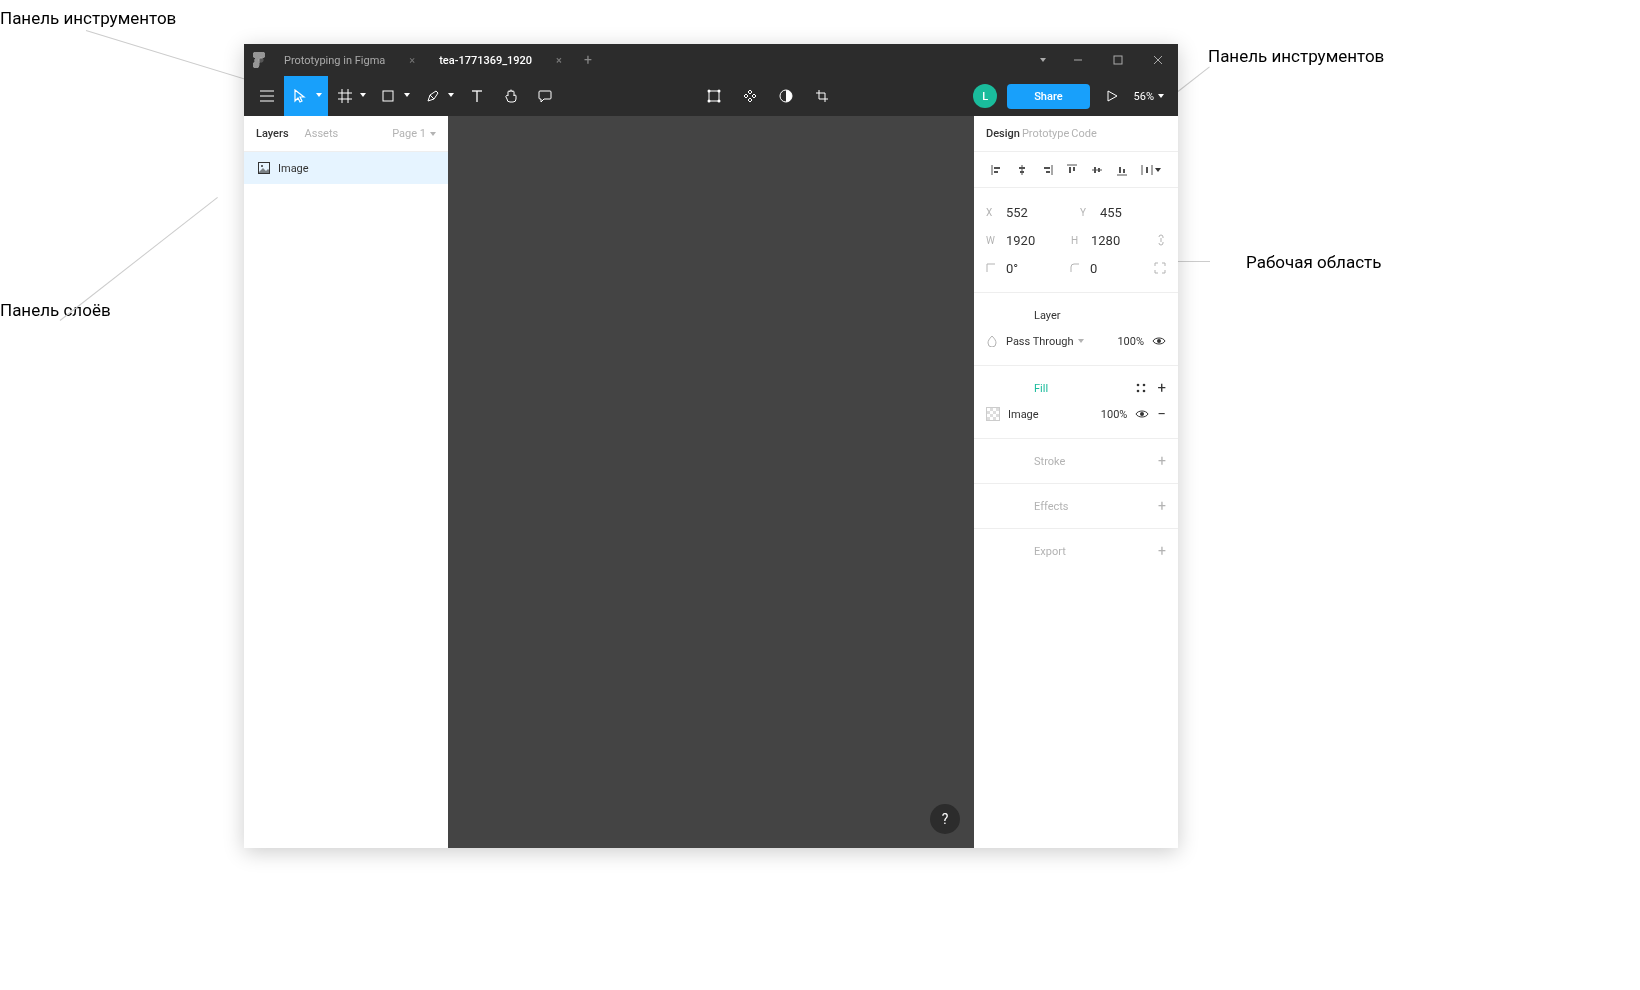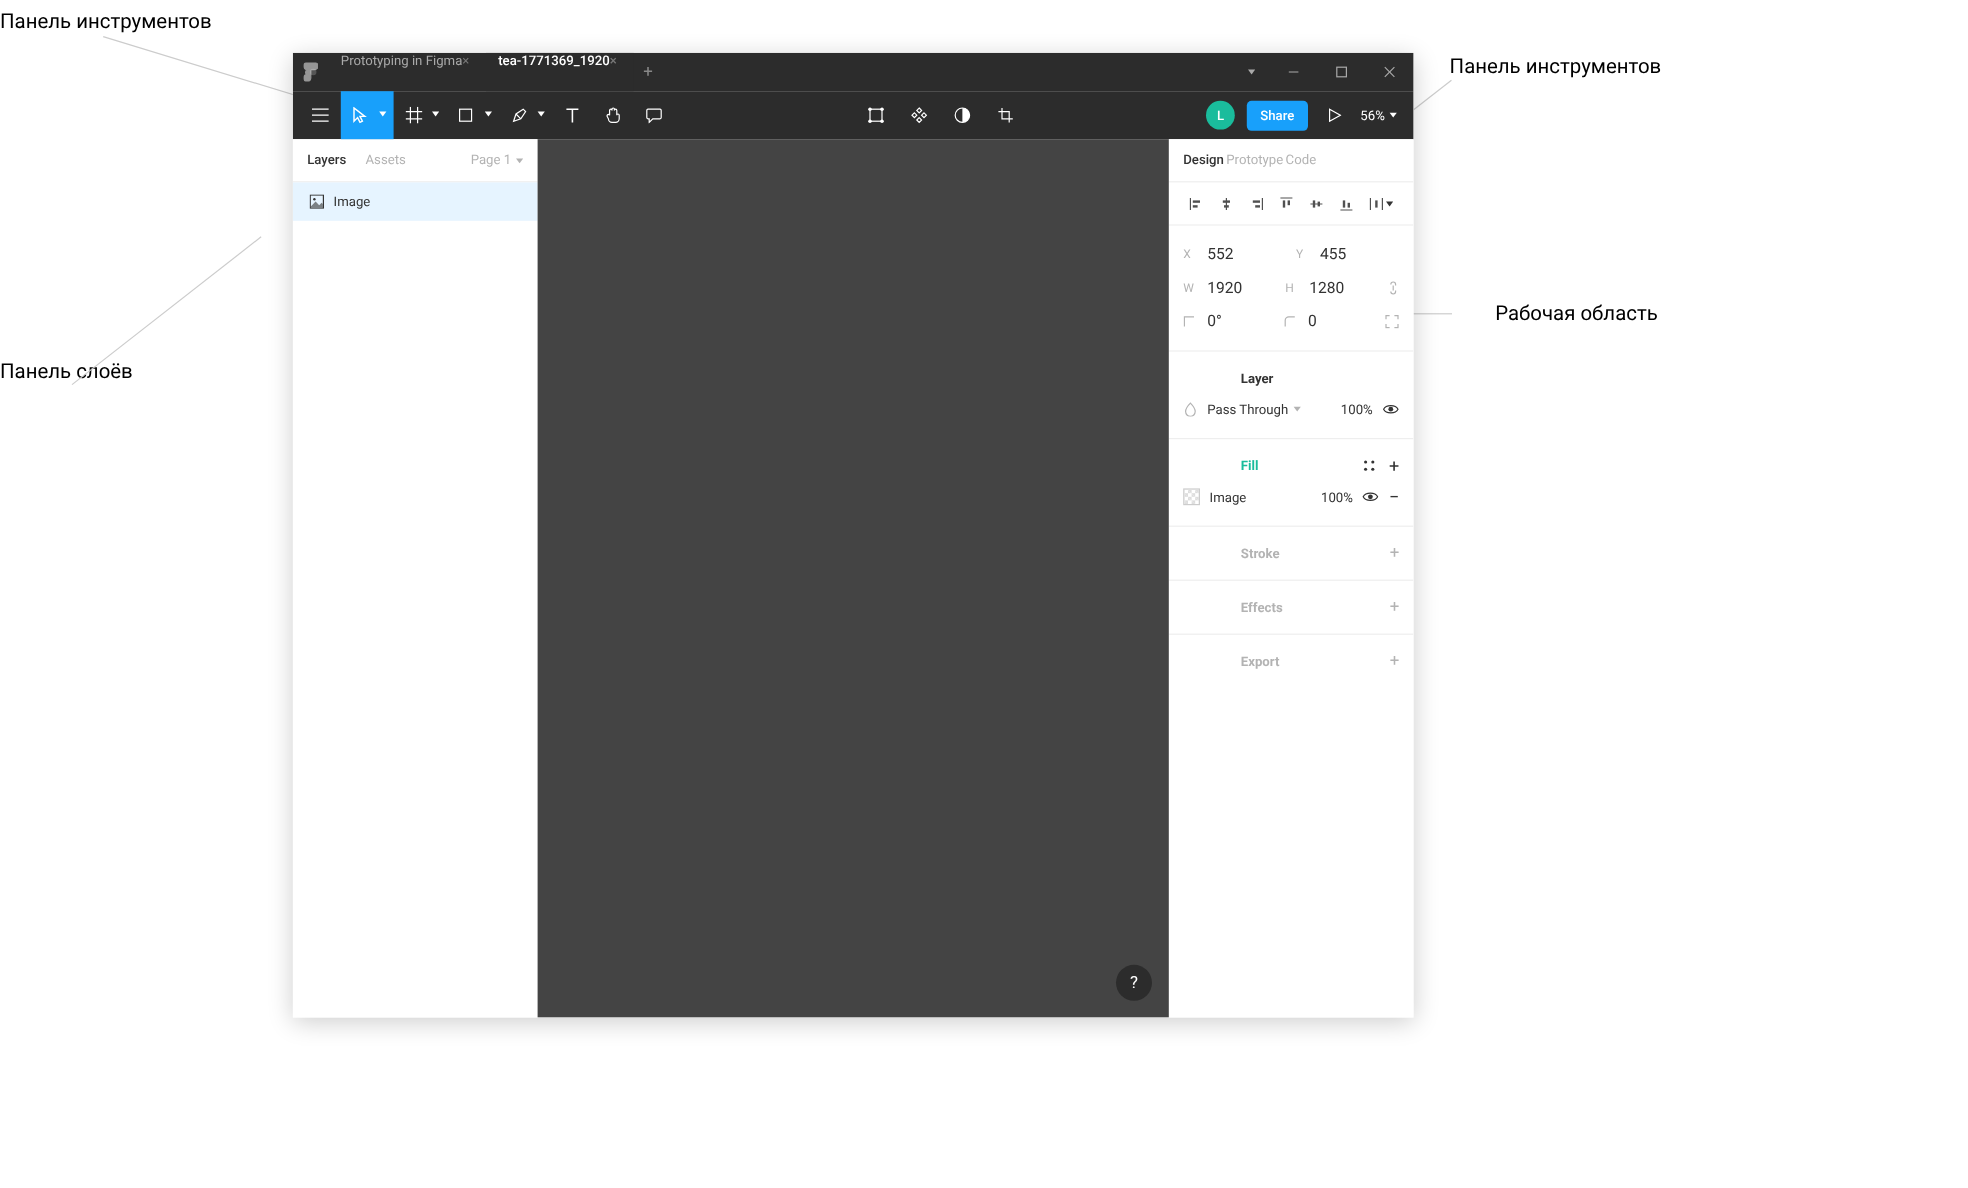--- a/index.html
+++ b/index.html
@@ -8,39 +8,39 @@
   
   .annotation { position: absolute; font-size: 17px; color: #000; white-space: nowrap; }
   .ann-line { position: absolute; background: #ccc; height: 1px; transform-origin: left center; }
 
   
   .app-window { position: absolute; left: 244px; top: 44px; width: 934px; height: 804px; background: #fff; box-shadow: 0 4px 20px rgba(0,0,0,0.2); display: flex; flex-direction: column; overflow: hidden; }
 
   
   .titlebar { height: 32px; background: #2c2c2c; display: flex; align-items: center; color: #aaa; }
   .figma-logo { width: 30px; display:flex; align-items:center; justify-content:center; }
-  .tab { height: 32px; padding: 0 14px 0 10px; display: flex; gap: 0; font-size: 11px; color: #aaa; }
+  .tab { height: 32px; padding: 0 14px 0 10px; display: flex; align-items: center; gap: 24px; font-size: 11px; color: #aaa; }
   .tab.inactive { background: transparent; }
   .tab.active { background: #2c2c2c; color: #fff; font-weight: 500; }
   .tab-close { color: #777; font-size: 11px; }
   .add-tab { width: 24px; text-align: center; color: #888; font-size: 14px; }
   .titlebar-spacer { flex: 1; }
   .win-btn { width: 40px; height:32px; display:flex; align-items:center; justify-content:center; color:#aaa; }
   .win-chevron { width: 30px; height:32px; display:flex; align-items:center; justify-content:center; color:#aaa; }
 
   
   .toolbar { height: 40px; background: #2c2c2c; display: flex; align-items: center; padding: 0 6px; }
   .tb-btn { width: 34px; height: 40px; display:flex; align-items:center; justify-content:center; color: #fff; position: relative; }
   .tb-btn.with-caret { width: 44px; justify-content: flex-start; padding-left: 10px; }
   .tb-caret { position:absolute; right:6px; top:17px; }
   .tb-btn.active { background: #18a0fb; }
   .tb-spacer { flex: 1; }
   .tb-center { display:flex; gap: 2px; }
   .avatar { width:24px; height:24px; border-radius:50%; background:#1abc9c; color:#fff; display:flex; align-items:center; justify-content:center; font-size:11px; font-weight:500; margin-right:10px; }
-  .share-btn { background:#18a0fb; color:#fff; padding: 6px 11px; border-radius:4px; font-size:11px; font-weight:500; margin-right:8px; }
+  .share-btn { background:#18a0fb; color:#fff; padding: 6px 27px; border-radius:4px; font-size:11px; font-weight:500; margin-right:8px; }
   .zoom { color:#fff; font-size:11px; display:flex; align-items:center; gap:4px; padding: 0 8px; }
 
   
   .body-area { flex:1; display:flex; min-height:0; }
 
   
   .left-panel { width: 204px; background:#fff; display:flex; flex-direction:column; border-right:none; }
   .lp-header { height:36px; display:flex; align-items:center; padding:0 12px; border-bottom:1px solid #eee; font-size:11px; }
   .lp-tab { margin-right:16px; color:#b3b3b3; }
   .lp-tab.active { color:#333; font-weight:500; }
@@ -56,21 +56,21 @@
   .rp-tabs { height:36px; display:flex; align-items:center; padding:0 12px; gap:2px; border-bottom:1px solid #eee; }
   .rp-tab { color:#b3b3b3; }
   .rp-tab.active { color:#333; font-weight:500; }
   .rp-align { height:36px; display:flex; align-items:center; justify-content:space-around; padding:0 10px; border-bottom:1px solid #eee; color:#333; }
   .rp-align svg { opacity:0.85; }
   .rp-section { padding: 10px 12px; border-bottom:1px solid #eee; }
   .prop-row { display:flex; align-items:center; height:28px; gap:8px; }
   .prop-label { color:#b3b3b3; width:14px; font-size:10px; }
   .prop-val { color:#333; width:56px; font-size:13px; }
   .prop-half { flex:1; display:flex; align-items:center; gap:6px; }
-  .rp-title { font-size:11px; font-weight:700; color:#333;padding-left:48px; }
+  .rp-title { font-size:11px; font-weight:400; color:#333;padding-left:48px; }
   .rp-head { display:flex; align-items:center; justify-content:space-between; height:24px; }
   .muted { color:#b3b3b3; }
   .eye { width:14px; height:14px; }
   .right-icons { display:flex; align-items:center; gap:10px; color:#333; }
   .plus { font-size:14px; color:#b3b3b3; }
 
   
   .help-btn { position:absolute; right:14px; bottom:14px; width:30px; height:30px; border-radius:50%; background:#2c2c2c; color:#fff; display:flex; align-items:center; justify-content:center; font-size:14px; }
 
   svg { display:block; }

